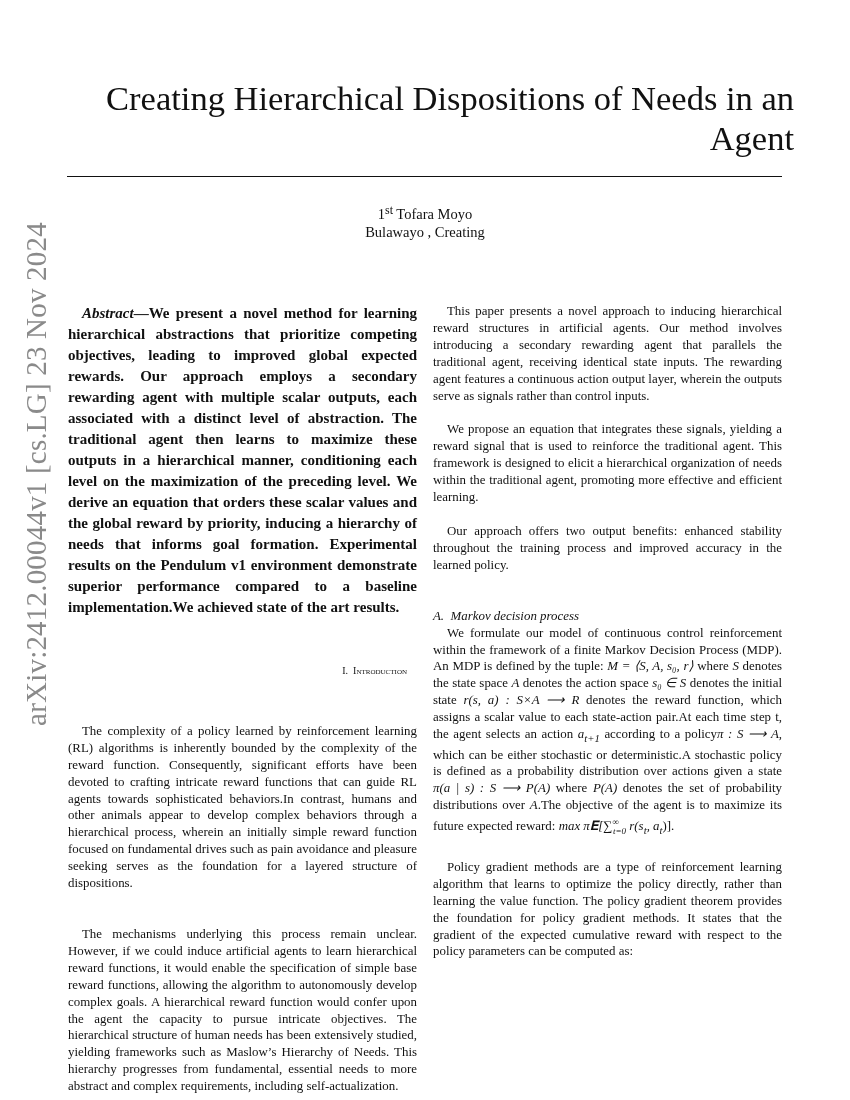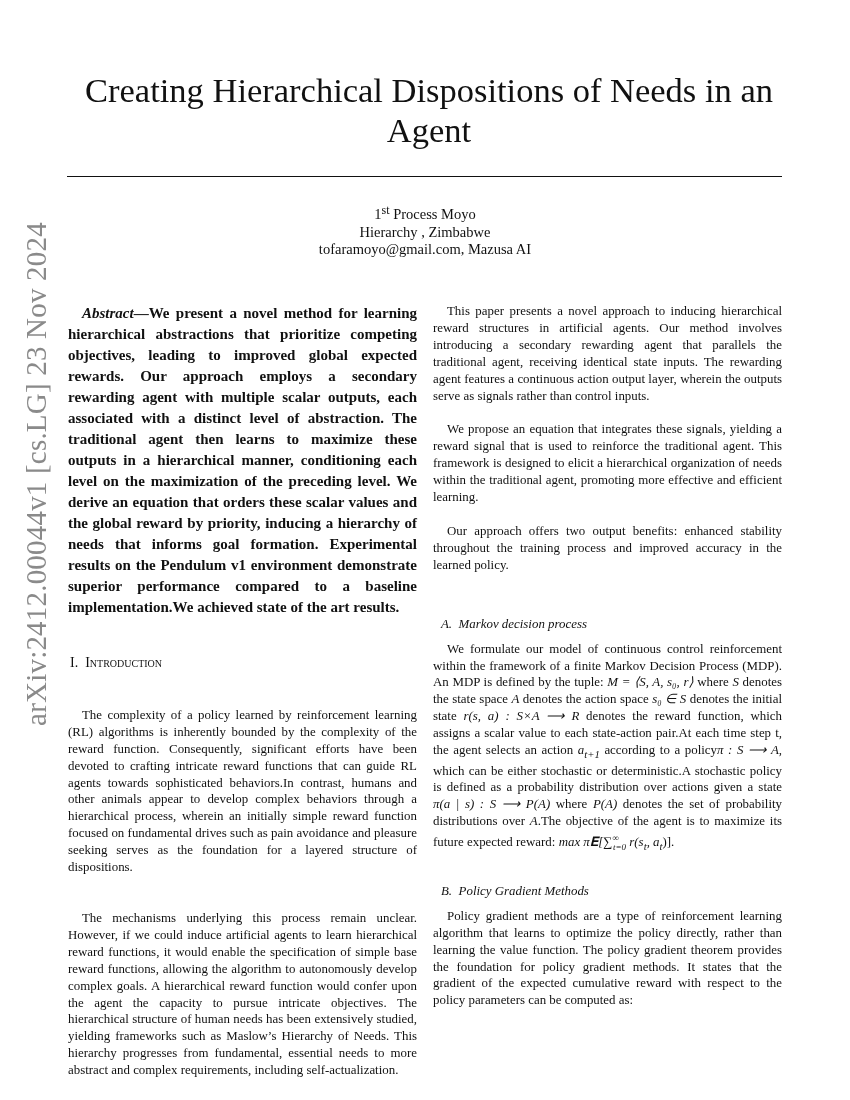--- a/index.html
+++ b/index.html
@@ -2,21 +2,21 @@
 <html><head>
 <meta charset="utf-8">
 <style>
   html, body { margin: 0; padding: 0; background: #ffffff; }
   body {
     width: 850px; height: 1100px; position: relative; overflow: hidden;
     font-family: "Liberation Serif", "DejaVu Serif", serif; color: #111;
   }
   .title {
     position: absolute; left: 68px; width: 714px; top: 66px;
-    text-align: center; font-size: 34.5px; line-height: 40px; font-weight: normal; margin: 4px;
+    text-align: right; font-size: 34.5px; line-height: 40px; font-weight: normal; margin: 12px;
   }
   .rule {
     position: absolute; left: 67px; width: 715px; top: 176px; height: 0;
     border-top: 1.2px solid #111;
   }
   .authors {
     position: absolute; left: 68px; width: 714px; top: 206px;
     text-align: center; font-size: 14.5px; line-height: 17.5px;
   }
   .authors sup { font-size: 12px; vertical-align: 5px; line-height: 0; margin-top: 28px; }
@@ -30,43 +30,42 @@
     position: absolute; width: 349px; top: 303px;
     font-size: 12.9px; line-height: 16.9px; text-align: justify;
     hyphens: manual;
   }
   .col-left { left: 68px; }
   .col-right { left: 433px; font-family: Liberation Serif, serif; }
   .col p { margin: 0; text-indent: 14px; }
   .abstract { font-weight: bold; font-size: 15px; line-height: 21px; }
   .abstract .lead { font-style: italic; }
   .sec-head {
-    text-align: left; font-variant: small-caps; font-size: 14px;
-    margin: 2px; text-indent: 0; font-weight: normal;
+    text-align: right; font-variant: small-caps; font-size: 10px;
+    margin: 10px; text-indent: 0; font-weight: normal;
   }
-  .sub-head { font-style: italic; font-size: 12.9px; margin: 8px; text-indent: 0 !important; font-weight: normal; }
+  .sub-head { font-style: italic; font-size: 12.9px; margin: 0; text-indent: 0 !important; font-weight: normal; }
   .gap-abs { height: 35px; }
   .gap-sec { height: 33px; }
   .gap-par { height: 17px; }
   .gap-sec2 { height: 32px; }
   .gap-sub { height: 2px; }
   .gap-sub2 { height: 19px; }
   .math { font-style: italic; margin-top: 40px; }
 </style>
 </head>
 <body>
 
 <h1 class="title">Creating Hierarchical Dispositions of Needs in an Agent</h1>
 
 <div class="rule"></div>
 
 <div class="authors">
-  <div><span>1</span><sup>st</sup> <span>Process Moyo</span></div>
-  <div>Hierarchy , Zimbabwe</div>
-  <div>tofaramoyo@gmail.com, Mazusa AI</div>
+  <div><span>1</span><sup>st</sup> <span>Tofara Moyo</span></div>
+  <div>Bulawayo , Creating</div>
 </div>
 
 <div class="arxiv">arXiv:2412.00044v1  [cs.LG]  23 Nov 2024</div>
 
 <div class="col col-left">
   <p class="abstract"><span class="lead">Abstract</span><span>—</span><span>We present a novel method for learning hierarchical abstractions that prioritize competing objectives, leading to improved global expected rewards. Our approach employs a secondary rewarding agent with multiple scalar outputs, each associated with a distinct level of abstraction. The traditional agent then learns to maximize these outputs in a hierarchical manner, conditioning each level on the maximization of the preceding level. We derive an equation that orders these scalar values and the global reward by priority, inducing a hierarchy of needs that informs goal formation. Experimental results on the Pendulum v1 environment demonstrate superior performance compared to a baseline implementation.We achieved state of the art results.</span></p>
 
   <div class="gap-abs"></div>
   <h2 class="sec-head"><span>I.</span>&nbsp; <span>Introduction</span></h2>
   <div class="gap-sec"></div>
@@ -84,15 +83,14 @@
   <div class="gap-par"></div>
   <p>Our approach offers two output benefits: enhanced stability throughout the training process and improved accuracy in the learned policy.</p>
 
   <div class="gap-sec2"></div>
   <div class="gap-sub"></div>
   <h3 class="sub-head"><span>A.</span>&nbsp; <span>Markov decision process</span></h3>
 
   <p><span>We formulate our model of continuous control reinforce­ment within the framework of a finite Markov Decision Process (MDP). An MDP is defined by the tuple: </span><span class="math">M = ⟨S, A, s₀, r⟩</span><span> where </span><span class="math">S</span><span> denotes the state space </span><span class="math">A</span><span> denotes the action space </span><span class="math">s₀ ∈ S</span><span> denotes the initial state </span><span class="math">r(s, a) : S×A ⟶ R</span><span> denotes the reward function, which assigns a scalar value to each state-action pair.At each time step t, the agent selects an action </span><span class="math"><span>a</span><sub>t+1</sub></span><span> according to a policy</span><span class="math">π : S ⟶ A</span><span>, which can be either stochastic or deterministic.A stochastic policy is defined as a probability distribution over actions given a state </span><span class="math">π(a | s) : S ⟶ P(A)</span><span> where </span><span class="math">P(A)</span><span> denotes the set of probability distributions over </span><span class="math">A</span><span>.The objective of the agent is to maximize its future expected reward: </span><span class="math"><span>max π𝐄[∑</span><sup style="font-size:9px;">∞</sup><sub style="font-size:9px; margin-left:-6px;">t=0</sub><span> r(s</span><sub>t</sub><span>, a</span><sub>t</sub><span style="font-style:normal">)].</span></span></p>
 
   <div class="gap-sub2"></div>
-  <h3 class="sub-head"><span>B.</span>&nbsp; <span>Policy Gradient Methods</span></h3>
   <p>Policy gradient methods are a type of reinforcement learning algorithm that learns to optimize the policy directly, rather than learning the value function. The policy gradient theorem provides the foundation for policy gradient methods. It states that the gradient of the expected cumulative reward with respect to the policy parameters can be computed as:</p>
 </div>
 
 </body></html>

